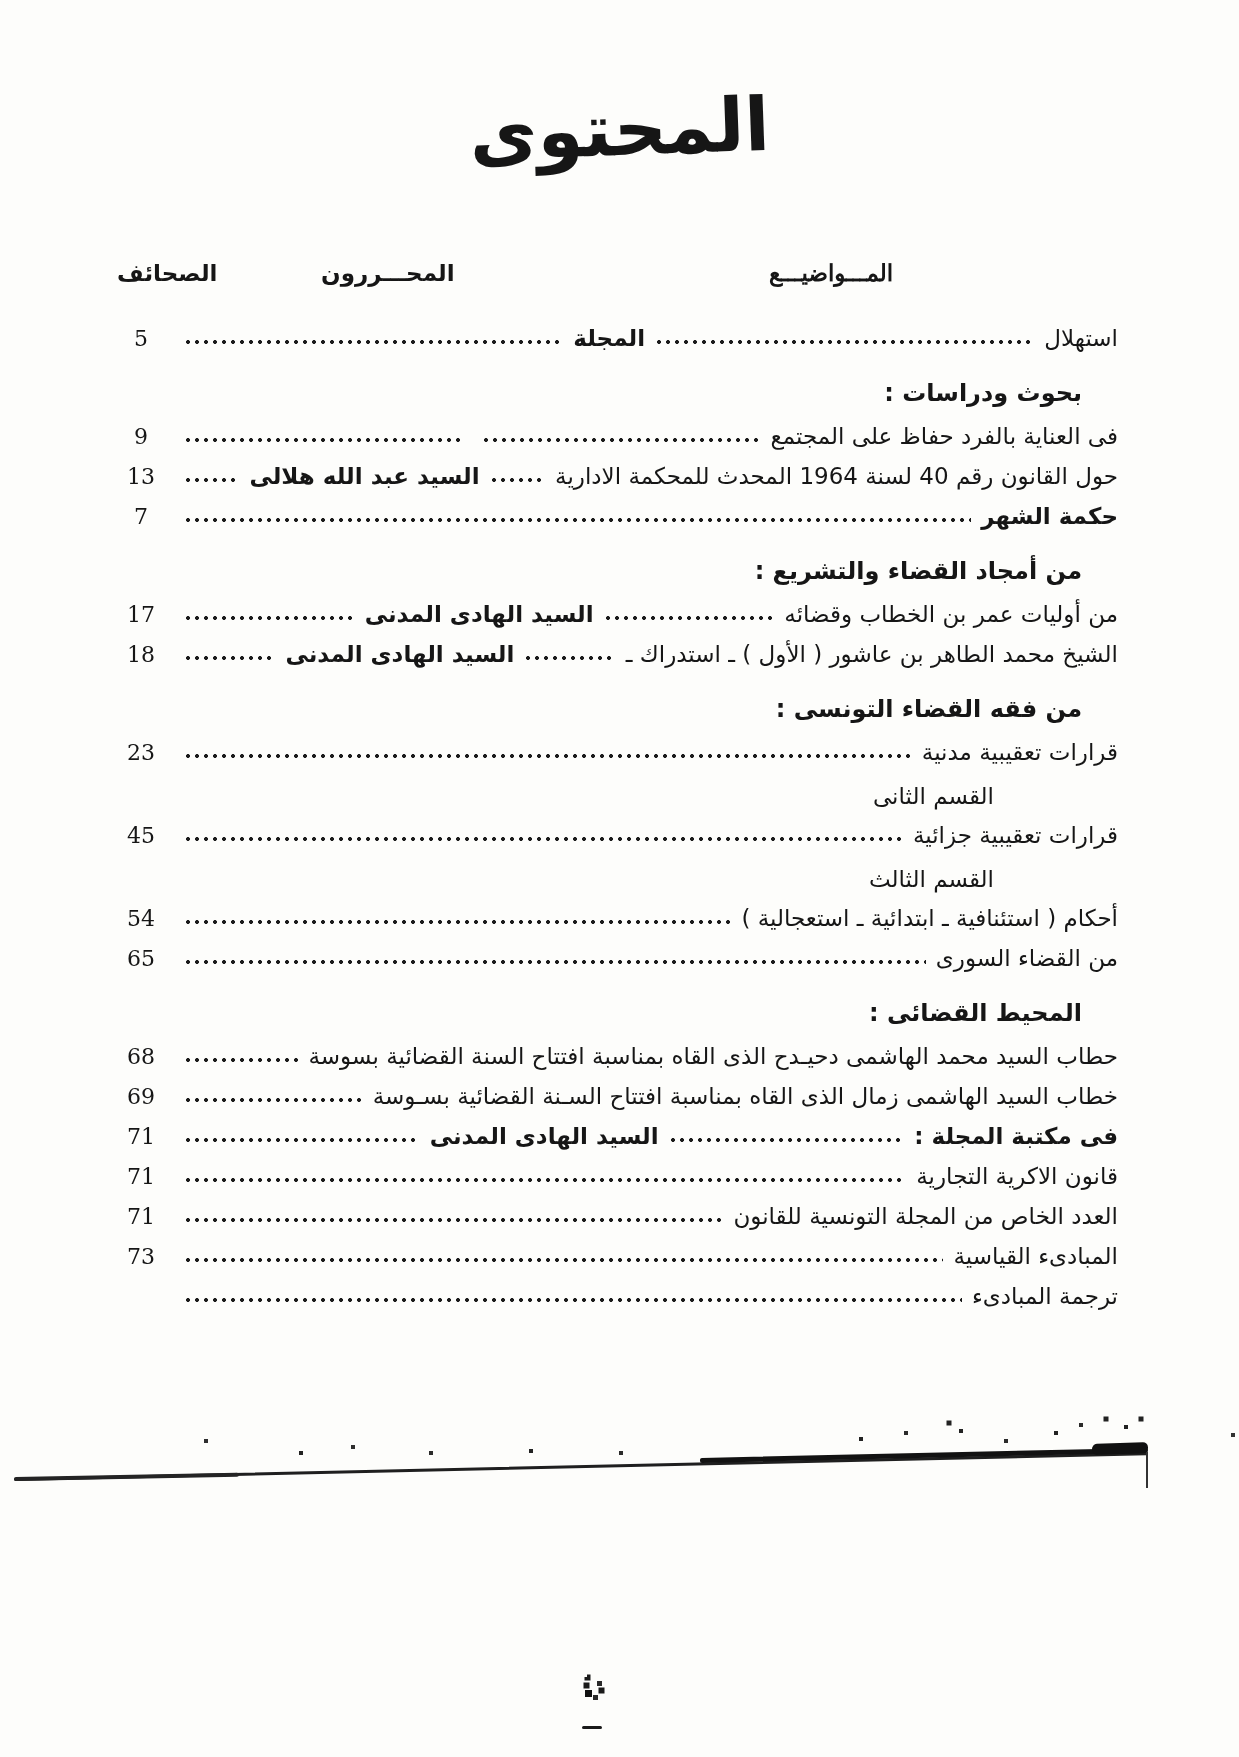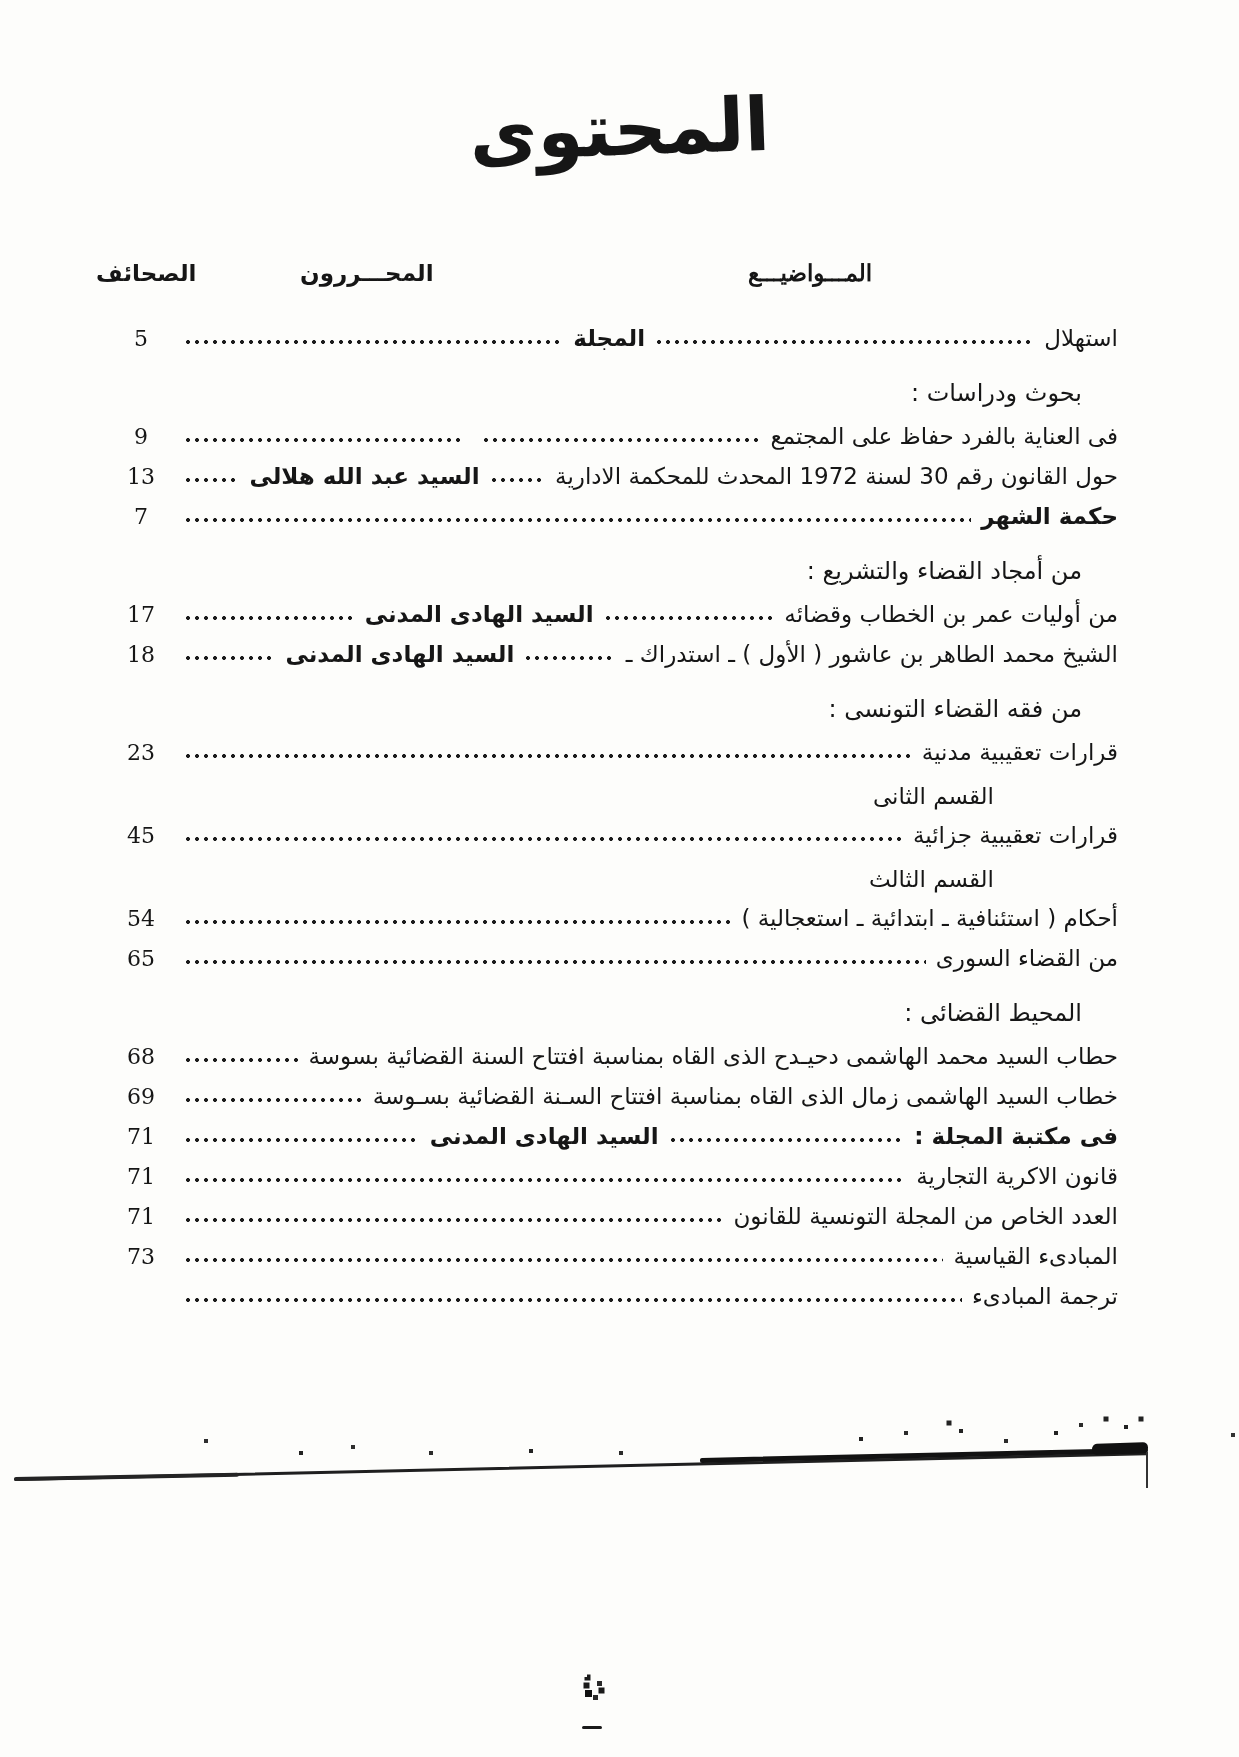--- a/index.html
+++ b/index.html
@@ -21,20 +21,21 @@
     text-align:center;
     font-size:74px;font-weight:bold;
     transform:rotate(-2deg);
     letter-spacing:-2px;
   }
   
   .hdr{
     position:absolute;top:260px;
     font-size:23px;font-weight:bold;
     white-space:nowrap;
+    margin-left:21px;
   }
   .hdr-pages{left:96px;}
   .hdr-editors{left:300px;}
   .hdr-topics{left:748px;font-family:Liberation Serif, serif;}
   
   .entries{
     position:absolute;top:314px;left:108px;width:1010px;
     direction:rtl;
   }
   .row{
@@ -49,21 +50,21 @@
     align-self:center;margin:6px 10px 0 10px;
     background-image:radial-gradient(circle at 4px 5px,#1b1b1b 1.8px,transparent 2.2px);
     background-size:9px 9px;background-repeat:repeat-x;
   }
   .author{font-weight:bold;white-space:nowrap;}
   .page-num{
     flex:0 0 66px;text-align:center;
     font-family:"DejaVu Serif",serif;font-size:22px;
   }
   .section{
-    font-size:24px;font-weight:normal;line-height:30px;
+    font-size:24px;font-weight:bold;line-height:30px;
     margin:24px 36px 13px 0;
   }
   .subsection{
     font-size:23px;line-height:30px;
     margin:13px 124px 9px 0;
   }
   
   .art{position:absolute;background:#1a1a1a;}
   .art-line-main{
     left:14px;top:1478px;width:1134px;height:3px;
@@ -133,21 +134,21 @@
         <span class="page-num">5</span>
       </div>
       <div class="section">بحوث ودراسات :</div>
       <div class="row">
         <span class="topic">فى العناية بالفرد حفاظ على المجتمع</span>
         <div class="leader"></div>
         <div class="leader"></div>
         <span class="page-num">9</span>
       </div>
       <div class="row">
-        <span class="topic">حول القانون رقم 30 لسنة 1972 المحدث للمحكمة الادارية</span>
+        <span class="topic">حول القانون رقم 40 لسنة 1964 المحدث للمحكمة الادارية</span>
         <div class="leader"></div>
         <span class="author">السيد عبد الله هلالى</span>
         <div class="leader"></div>
         <span class="page-num">13</span>
       </div>
       <div class="row">
         <span class="topic bold">حكمة الشهر</span>
         <div class="leader"></div>
         <span class="page-num">7</span>
       </div>

